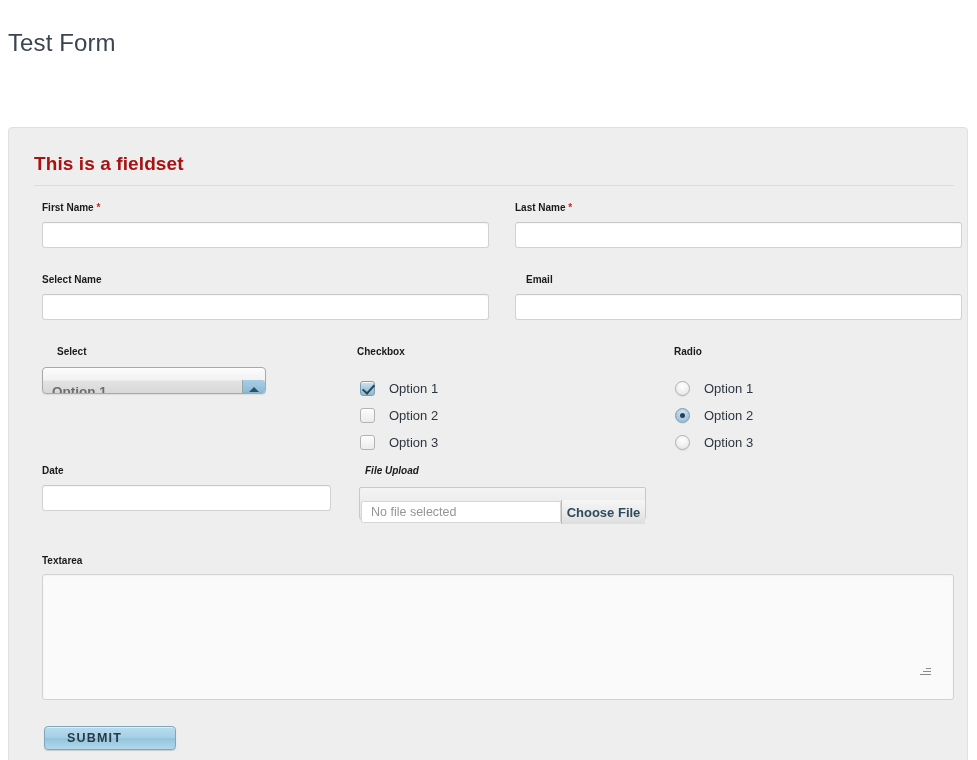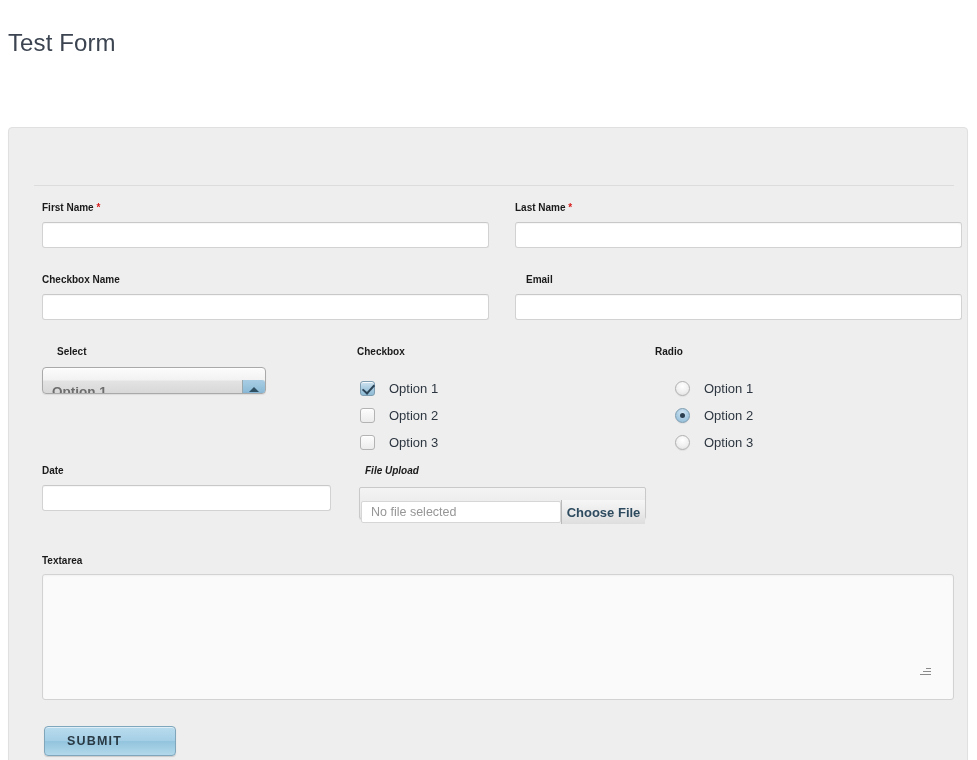--- a/index.html
+++ b/index.html
@@ -192,56 +192,57 @@
     position: absolute; right: 0; display: block;
     height: 1px; background: #8a8a8a;
   }
   .resize-grip i:nth-child(1) { bottom: 1px; width: 11px; }
   .resize-grip i:nth-child(2) { bottom: 4px; width: 8px; }
   .resize-grip i:nth-child(3) { bottom: 7px; width: 5px; }
 
   
   .submit-btn {
     position: absolute; left: 35px; top: 690px;
-    width: 132px; height: 30px;
+    width: 132px; height: 24px;
     background: linear-gradient(to bottom, #b9dcee 0%, #a5cfe6 48%, #93c4de 52%, #b2d8ea 100%);
     border: 1px solid #7fa6bb;
     border-radius: 4px;
     box-shadow: 0 1px 1px rgba(0,0,0,0.15), 0 1px 0 rgba(255,255,255,0.55) inset;
     font-family: "Liberation Sans", sans-serif;
     font-size: 12.5px; font-weight: bold; color: #2a3a45;
     letter-spacing: 1.2px;
     text-align: left; padding-left: 22px;
     cursor: pointer;
   }
 </style>
 </head>
 <body>
 
 <div class="page">
 
   <h1 class="page-title">Test Form</h1>
 
   <div class="fieldset">
 
+    <div class="legend">This is a fieldset</div>
     <div class="legend-rule"></div>
 
     <div class="field-label" style="left:33px; top:62px;">
       <span>First Name</span>
       <span class="req">*</span>
     </div>
     <input class="text-input" style="left: 33px; top: 82px; width: 447px;" value="">
 
     <div class="field-label" style="left:506px; top:62px;">
       <span>Last Name</span>
       <span class="req">*</span>
     </div>
     <input class="text-input" style="left: 506px; top: 82px; width: 447px;" value="">
 
-    <div class="field-label" style="left:33px; top:134px;">Checkbox Name</div>
+    <div class="field-label" style="left:33px; top:134px;">Select Name</div>
     <input class="text-input" style="left: 33px; top: 154px; width: 447px;" value="">
 
     <div class="field-label" style="left:506px; top:134px;padding-left:11px;">Email</div>
     <input class="text-input" style="left: 506px; top: 154px; width: 447px;" value="">
 
     <div class="field-label" style="left:48px; top:206px;">Select</div>
     <div class="select-wrap" style="top:227px;">
       <span class="select-value">Option 1</span>
       <span class="stepper">
         <span class="tri-up"></span>
@@ -257,21 +258,21 @@
     </div>
     <div class="opt-row" style="left:351px; top:256px;">
       <span class="cbox"></span>
       <span class="opt-label">Option 2</span>
     </div>
     <div class="opt-row" style="left:351px; top:283px;">
       <span class="cbox"></span>
       <span class="opt-label">Option 3</span>
     </div>
 
-    <div class="field-label" style="left:646px; top:206px;">Radio</div>
+    <div class="field-label" style="left:665px; top:206px;">Radio</div>
 
     <div class="opt-row" style="left:666px; top:229px;">
       <span class="radio"></span>
       <span class="opt-label">Option 1</span>
     </div>
     <div class="opt-row" style="left:666px; top:256px;">
       <span class="radio on"></span>
       <span class="opt-label">Option 2</span>
     </div>
     <div class="opt-row" style="left:666px; top:283px;">

